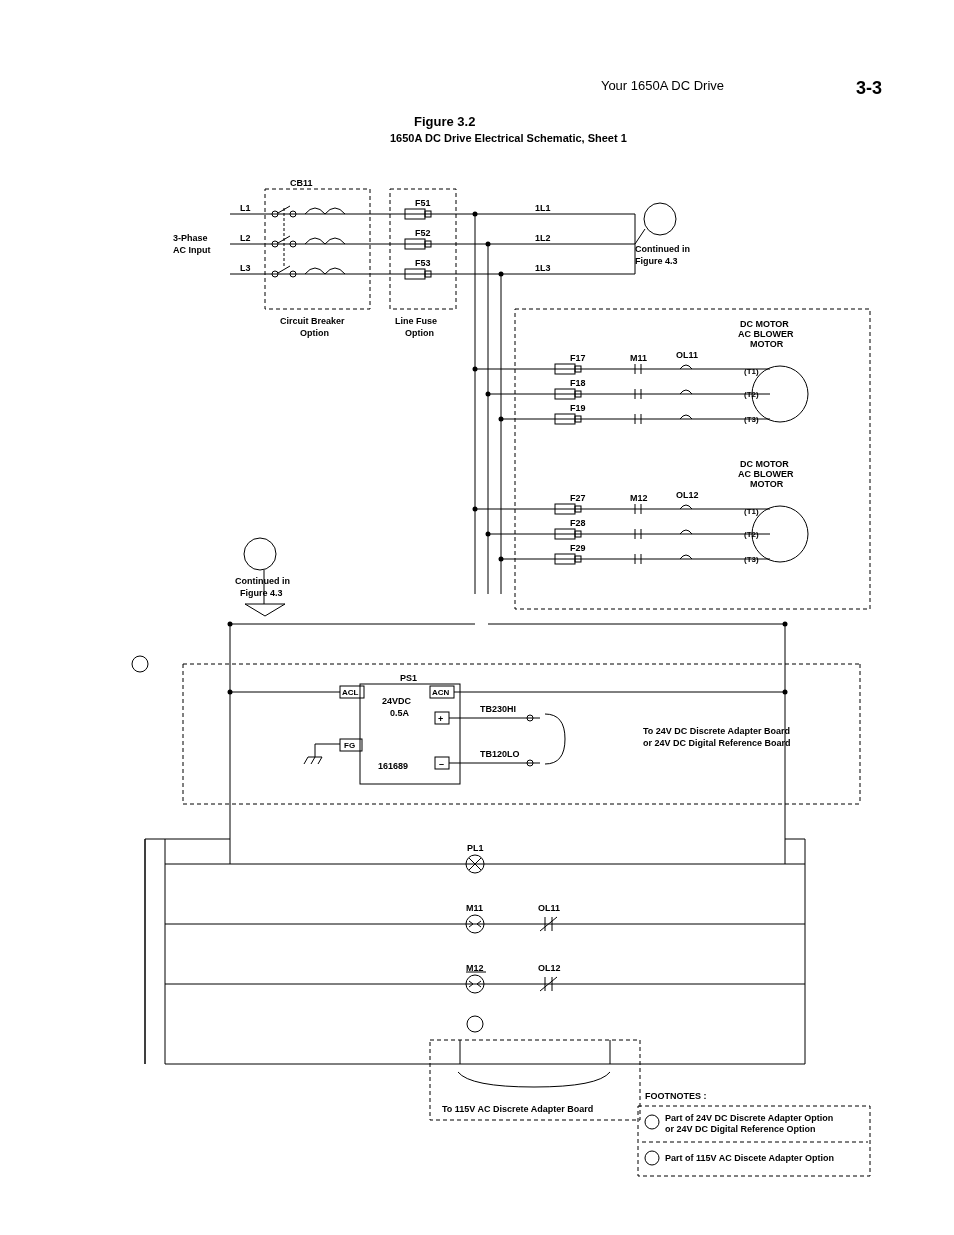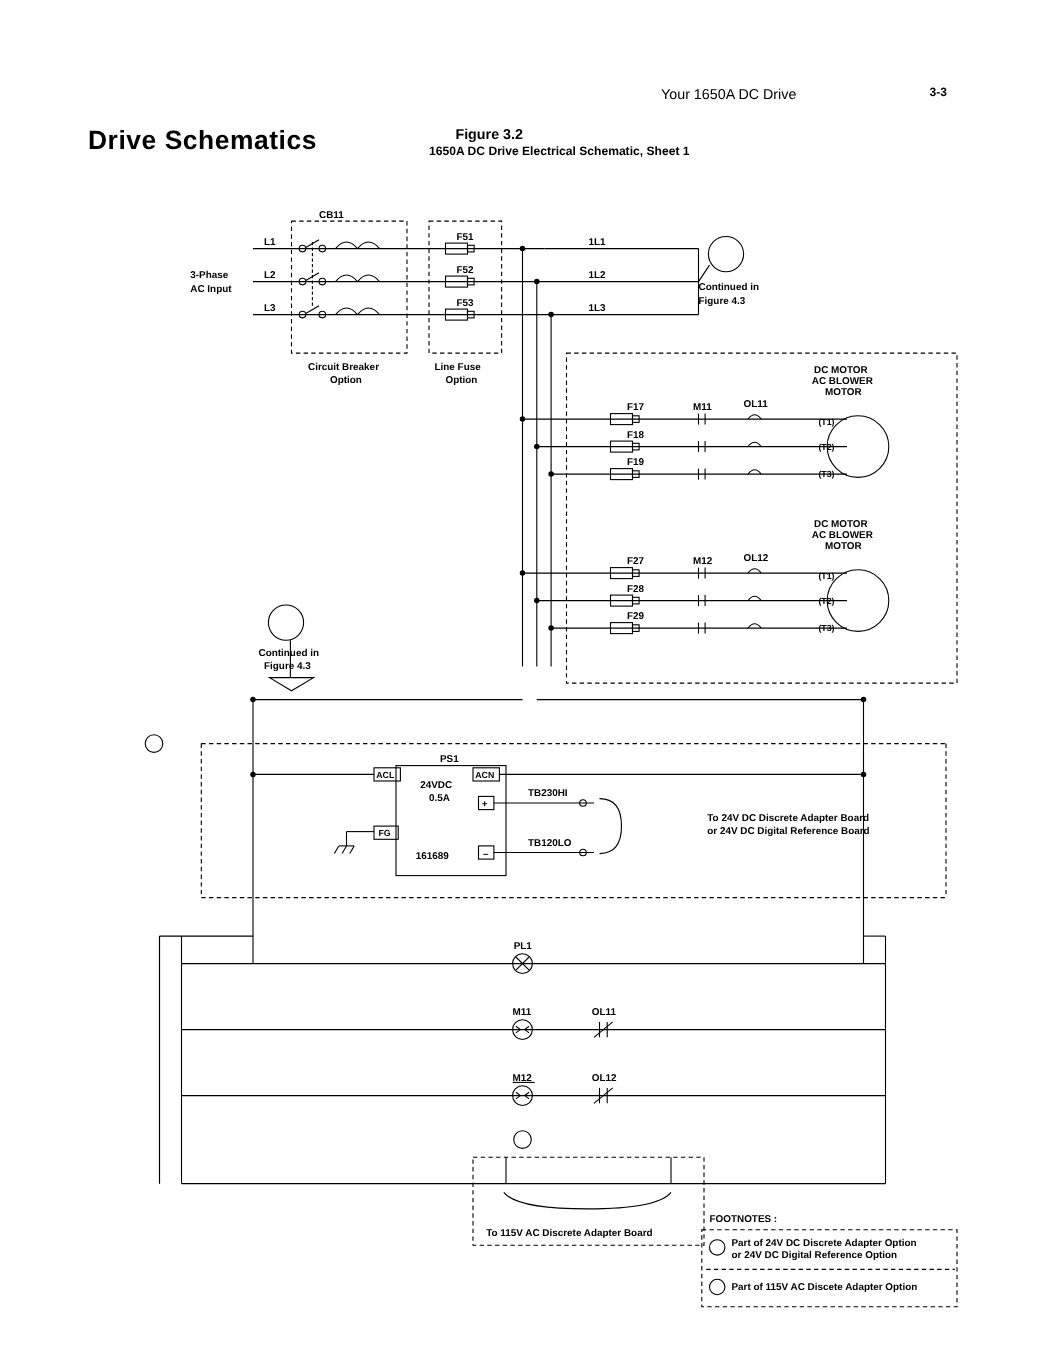--- a/index.html
+++ b/index.html
@@ -1,33 +1,32 @@
 <!DOCTYPE html>
 <html><head>
 <meta charset="utf-8">
 <style>
   body { margin:0; background:#fff; font-family:Arial,Helvetica,sans-serif; }
   .page { width:954px; height:1235px; position:relative; background:#fff; }
-  .hdr-right { position:absolute; top:78px; right:93px; font-size:11px; }
+  .hdr-right { position:absolute; top:78px; right:72px; font-size:18px; }
   .hdr-title { position:absolute; top:78px; right:230px; font-size:13px; }
   .pg-no { font-weight:bold; }
   .section { position:absolute; top:114px; left:80px; font-size:24px; font-weight:bold; font-family:"Arial Narrow",Arial,sans-serif; letter-spacing:0.5px; }
   .fig-head { position:absolute; top:114px; left:390px; font-size:13px; font-weight:bold;margin-left:24px; }
   .fig-sub  { position:absolute; top:132px; left:390px; font-size:11px; font-weight:bold; }
-  .svgwrap { position:absolute; top:176px; left:80px; width:800px; height:1040px; }
+  .svgwrap { position:absolute; top:164px; left:80px; width:800px; height:1040px; }
   text { font-family:"Arial Narrow",Arial,sans-serif; font-size:9px; font-weight:bold; fill:#000; }
   .tiny { font-size:8px; }
 </style>
 </head>
 <body>
 
 <div class="page">
   <span class="hdr-title">Your 1650A DC Drive</span>
   <span class="hdr-right pg-no">3-3</span>
-  <div class="section">Drive Schematics</div>
   <div class="fig-head">Figure 3.2</div>
   <div class="fig-sub">1650A DC Drive Electrical Schematic, Sheet 1</div>
 
   <div class="svgwrap">
     <svg width="800" height="1040" viewBox="0 0 800 1040">
 
       <rect x="185" y="25" width="105" height="120" fill="none" stroke="#000" stroke-dasharray="4,3"></rect>
       <text x="210" y="22">CB11</text>
 
       <rect x="310" y="25" width="66" height="120" fill="none" stroke="#000" stroke-dasharray="4,3"></rect>

